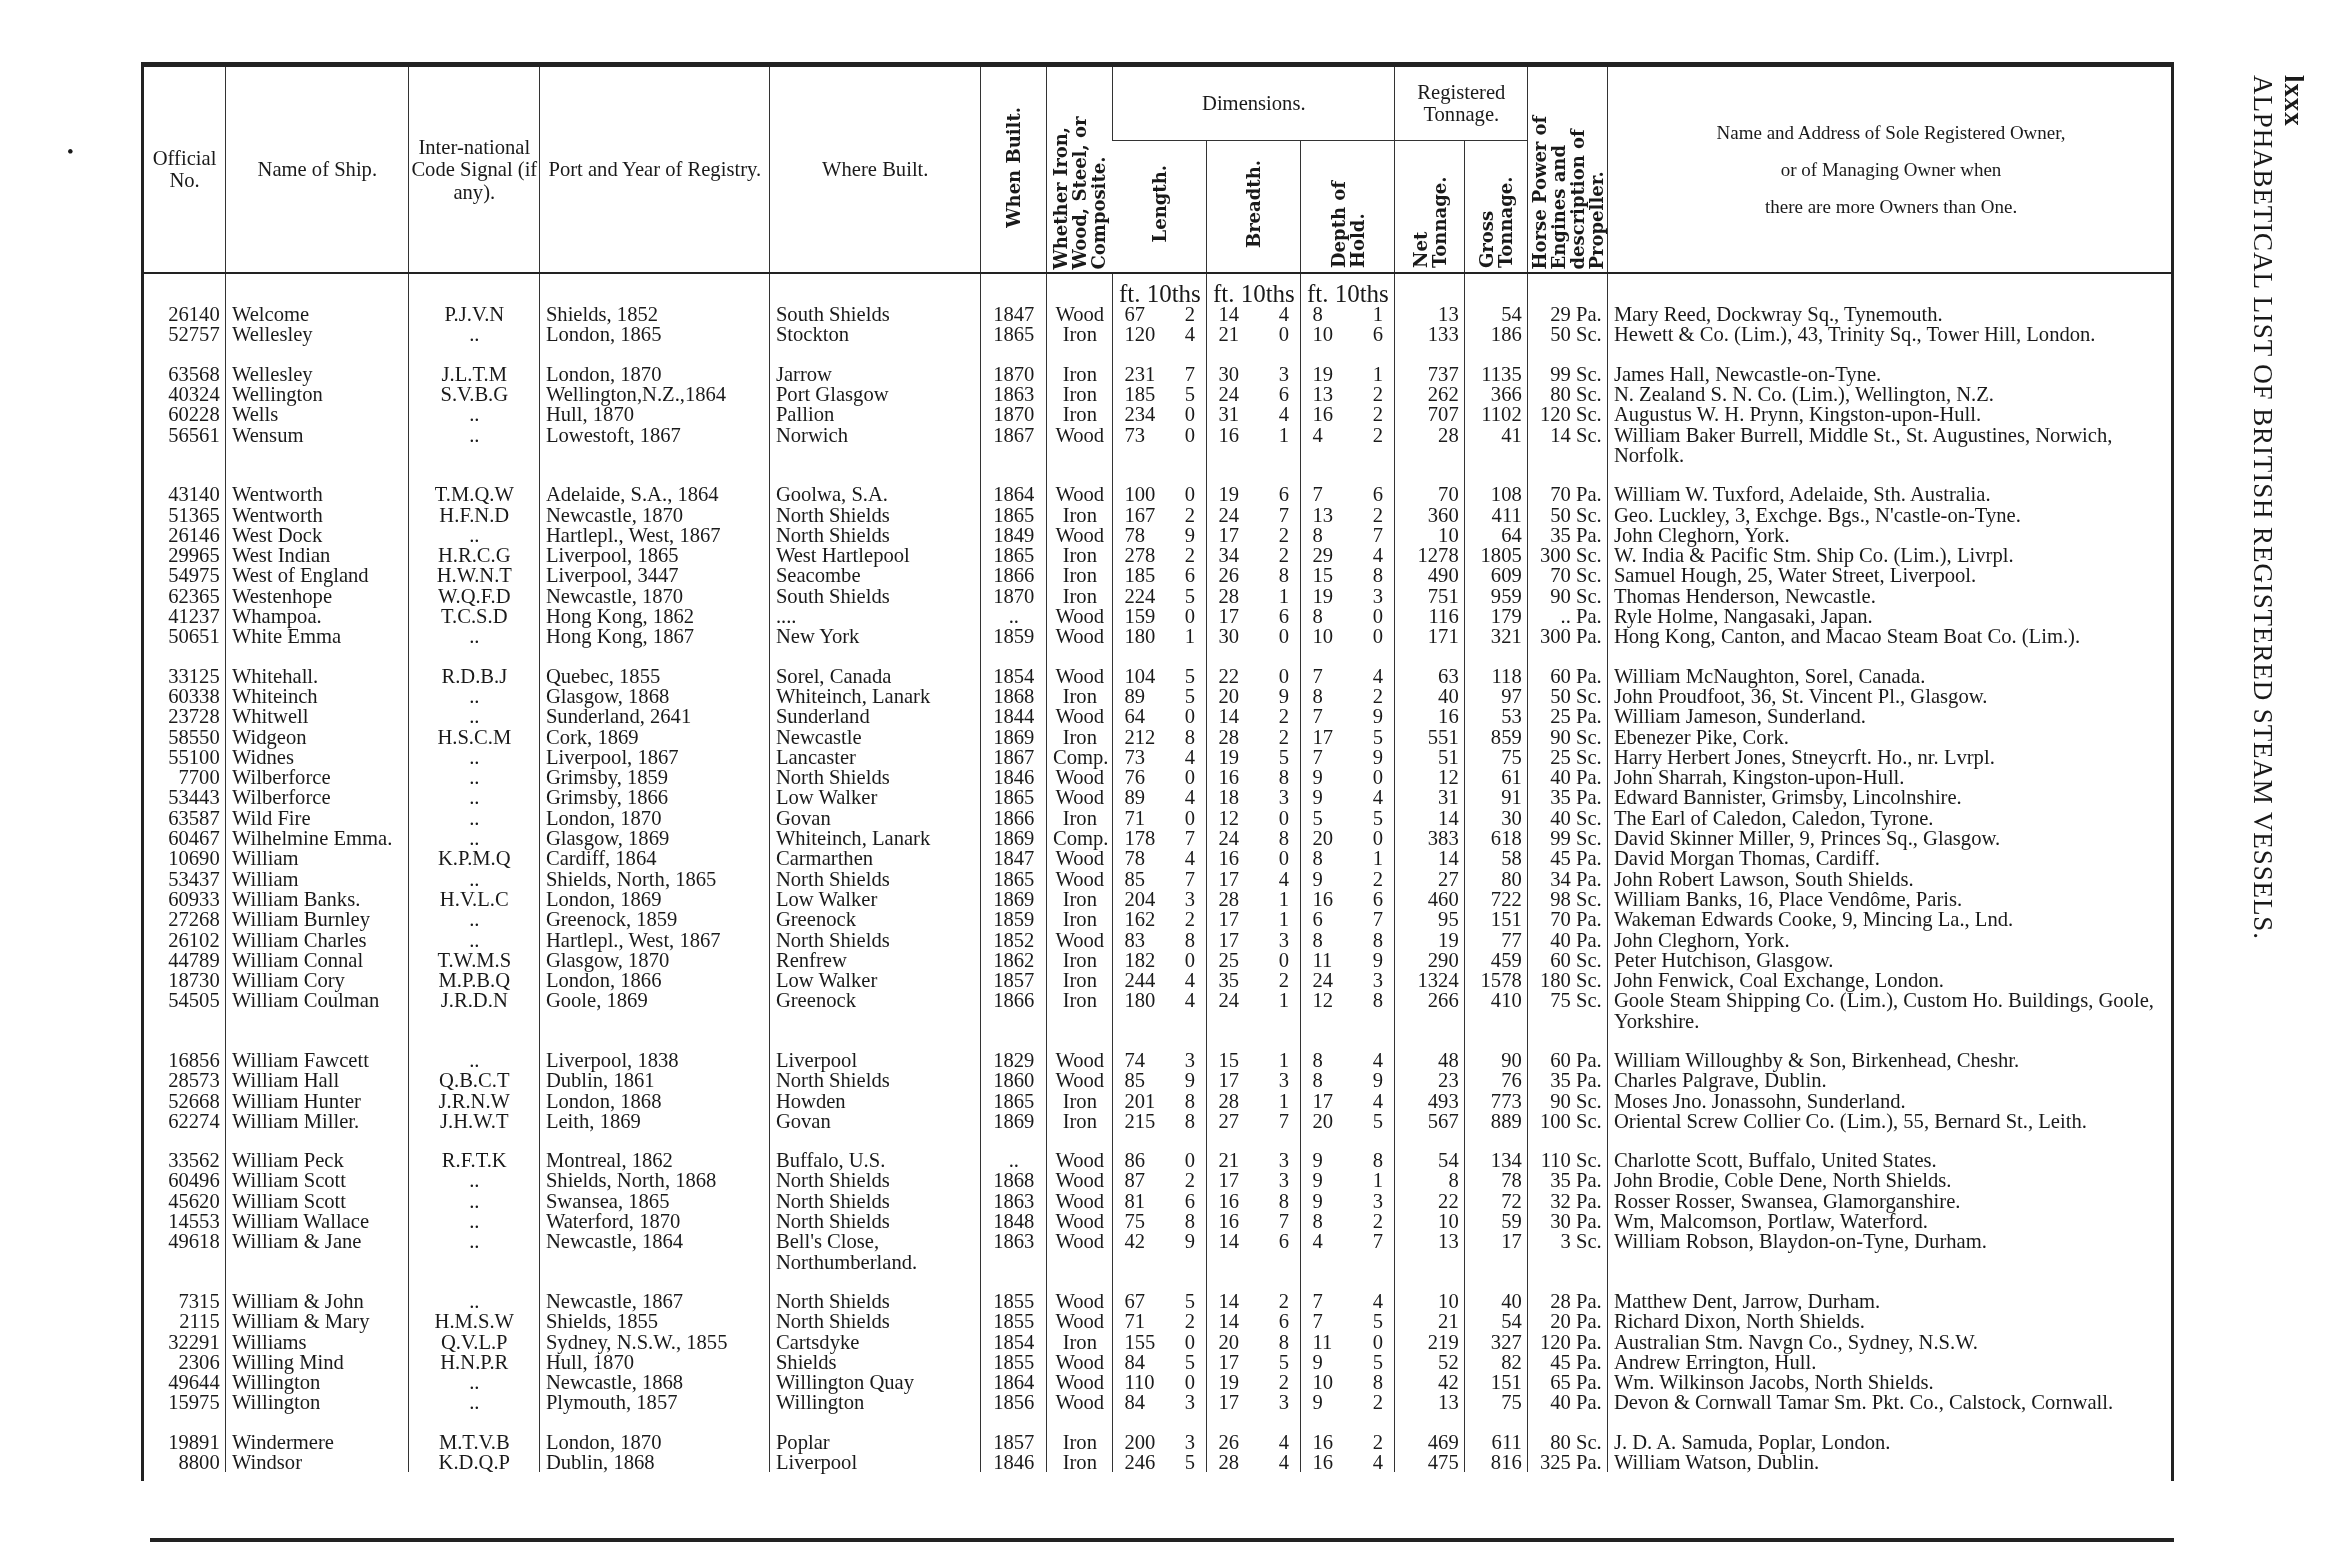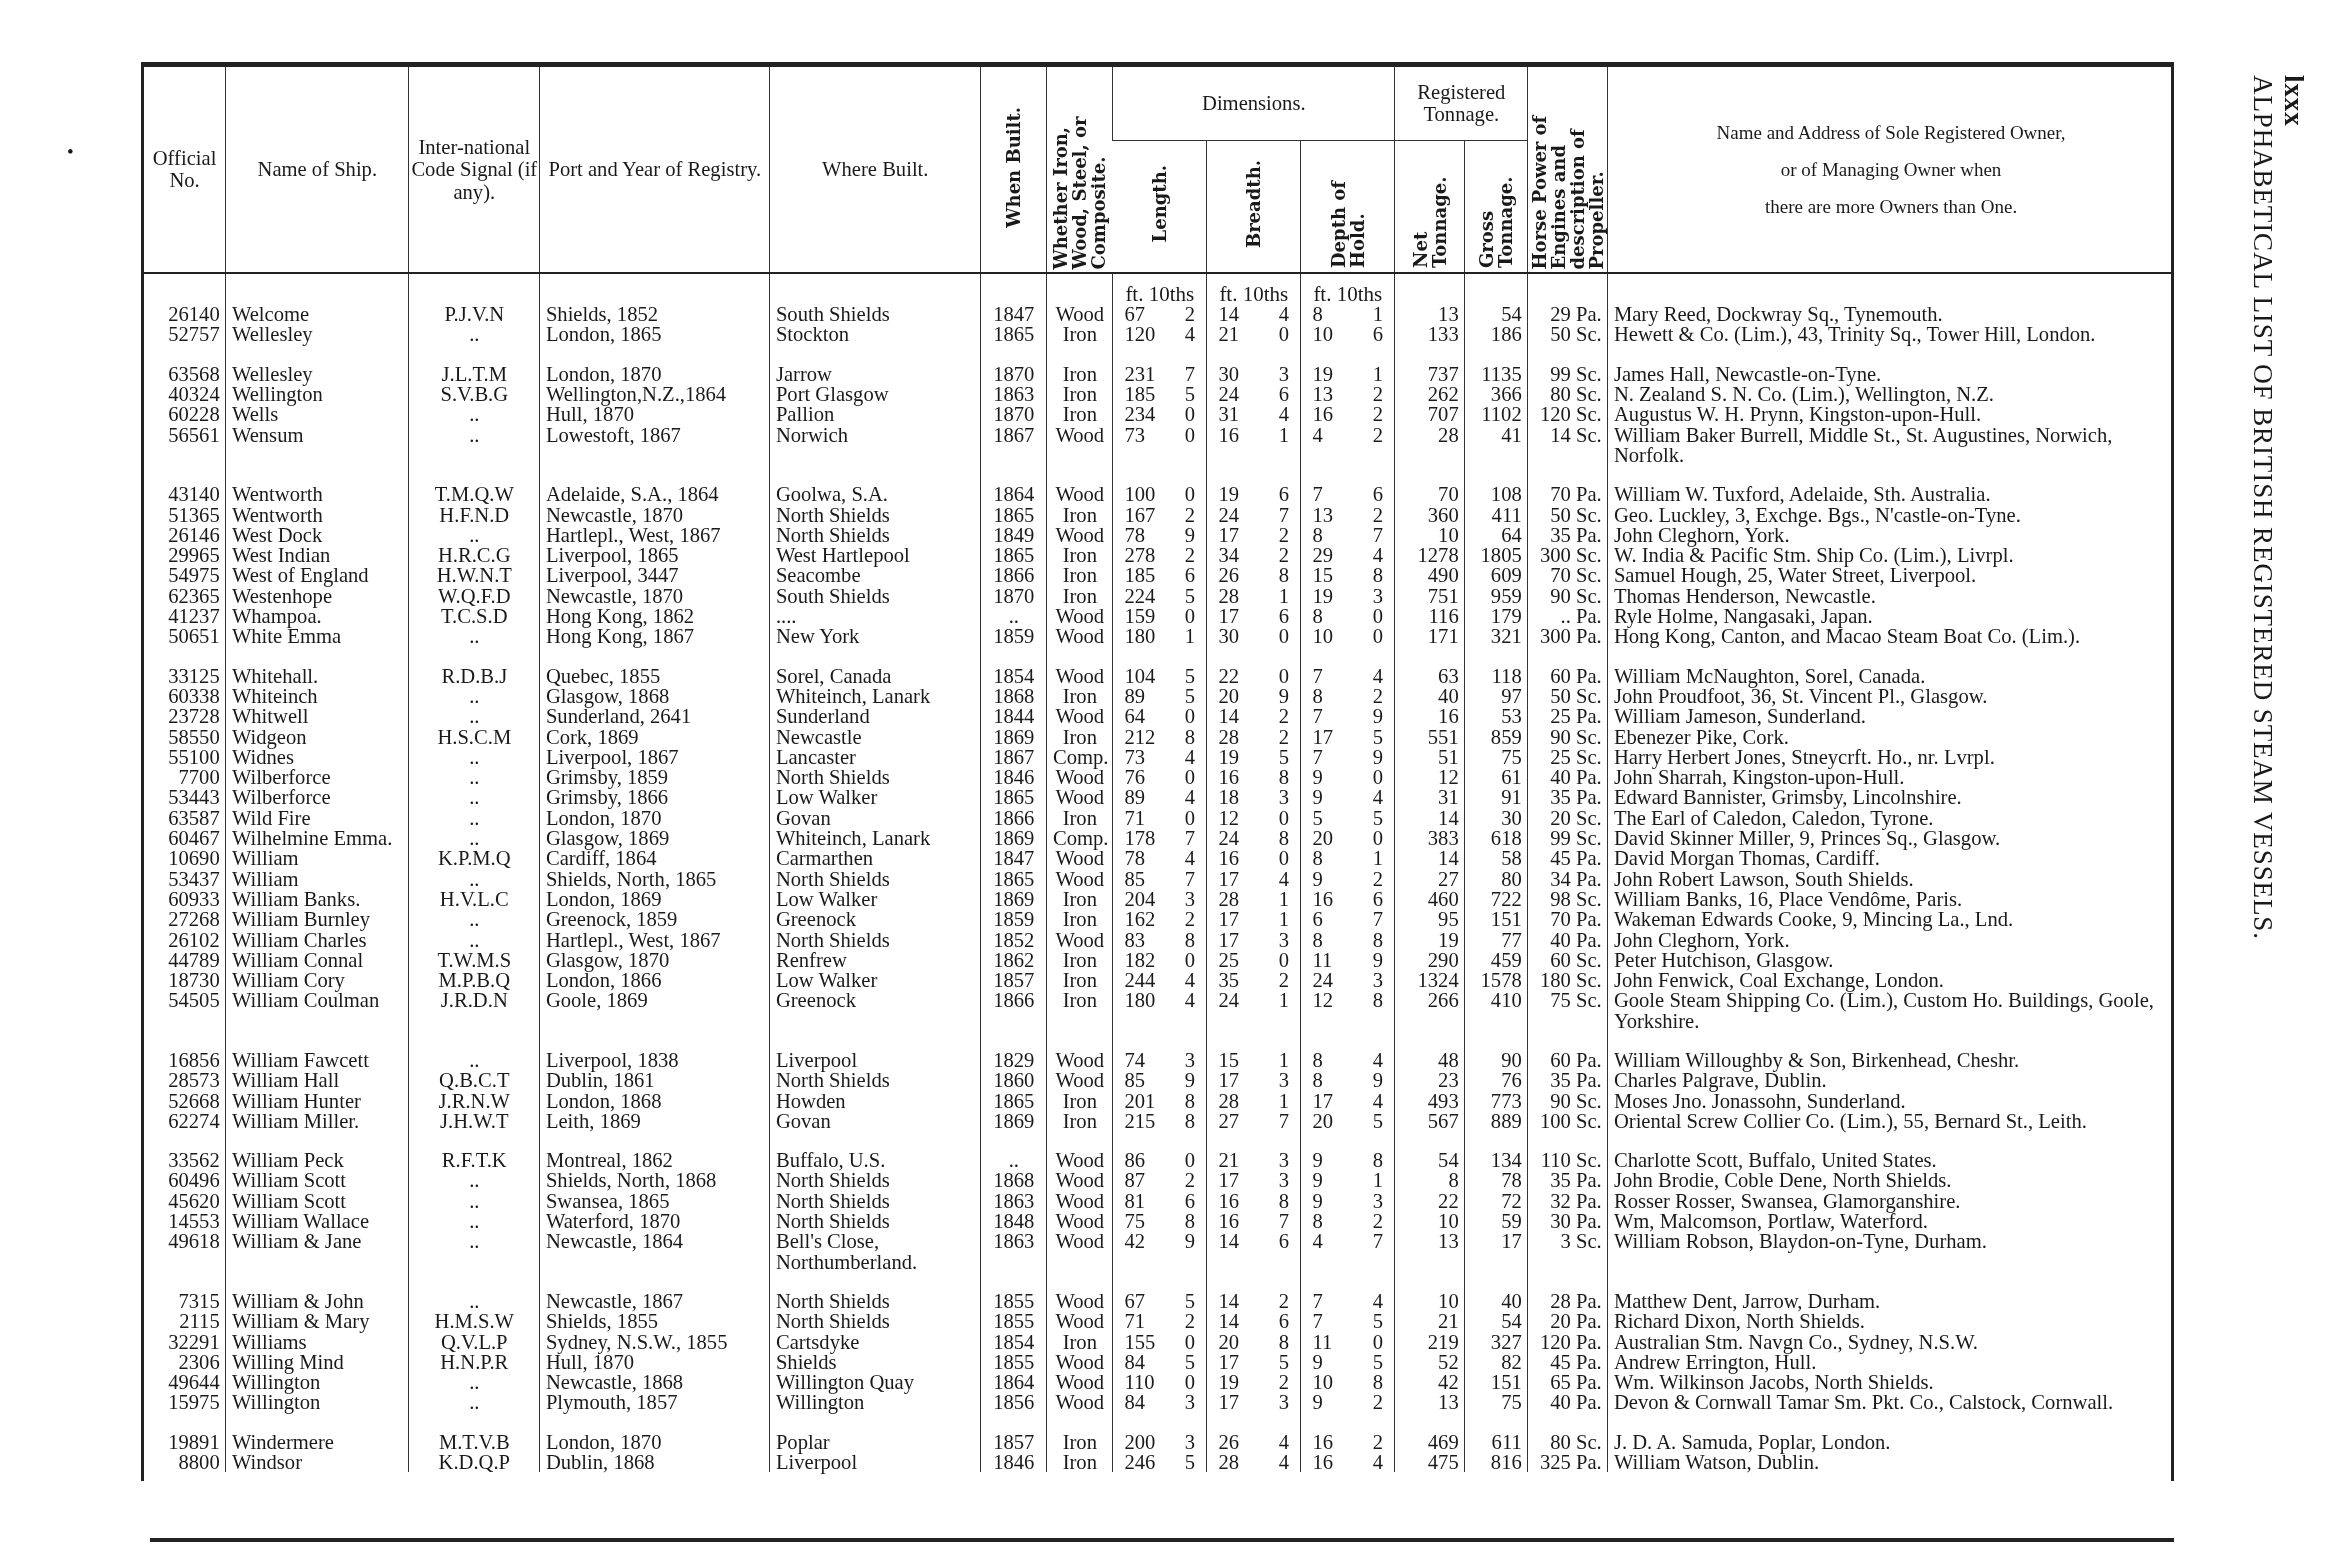--- a/index.html
+++ b/index.html
@@ -19,21 +19,21 @@
   thead { border-bottom:2.8px solid #222; }
   .vert { writing-mode:vertical-rl; transform:rotate(180deg); font-family:"DejaVu Serif",serif; font-weight:bold; font-size:18px; line-height:19px; display:inline-block; text-align:left; white-space:pre-line; }
   .group { border-bottom:1.9px solid #333; }
   .owner-head { font-size:19px; line-height:37px; }
   td { font-size:20.6px; line-height:20.3px; padding:0 5.6px; border-left:1.4px solid #333; vertical-align:top; white-space:nowrap; }
   td:first-child { border-left:none; }
   td.num { text-align:right; }
   td.ctr { text-align:center; }
   td.owner { white-space:normal; }
   tr.spacer td { height:19px; }
-  .units td { height:30px; vertical-align:bottom; font-size:21px;text-align:center; }
+  .units td { height:30px; vertical-align:bottom; font-size:25px;text-align:center; }
   .dim { display:flex; justify-content:space-between; padding:0 5.6px; }
   .side { position:absolute; right:33px; top:75px; writing-mode:vertical-rl; font-size:27px; letter-spacing:0.9px; font-family:"Liberation Serif",serif; }
   .side .pg { display:block; margin-bottom:122px; font-weight:bold; }
 </style>
 </head>
 <body>
 
 <div class="bullet">•</div>
 
 <div class="side">
@@ -826,21 +826,21 @@
             </div>
           </td>
           <td>
             <div class="dim">
               <span>5</span>
               <span>5</span>
             </div>
           </td>
           <td class="num">14</td>
           <td class="num">30</td>
-          <td class="num">20 Sc.</td>
+          <td class="num">40 Sc.</td>
           <td class="owner">The Earl of Caledon, Caledon, Tyrone.</td>
         </tr>
         <tr>
           <td class="num">60467</td>
           <td class="owner">Wilhelmine Emma.</td>
           <td class="ctr">..</td>
           <td class="owner">Glasgow, 1869</td>
           <td class="owner">Whiteinch, Lanark</td>
           <td class="ctr">1869</td>
           <td class="ctr">Comp.</td>

